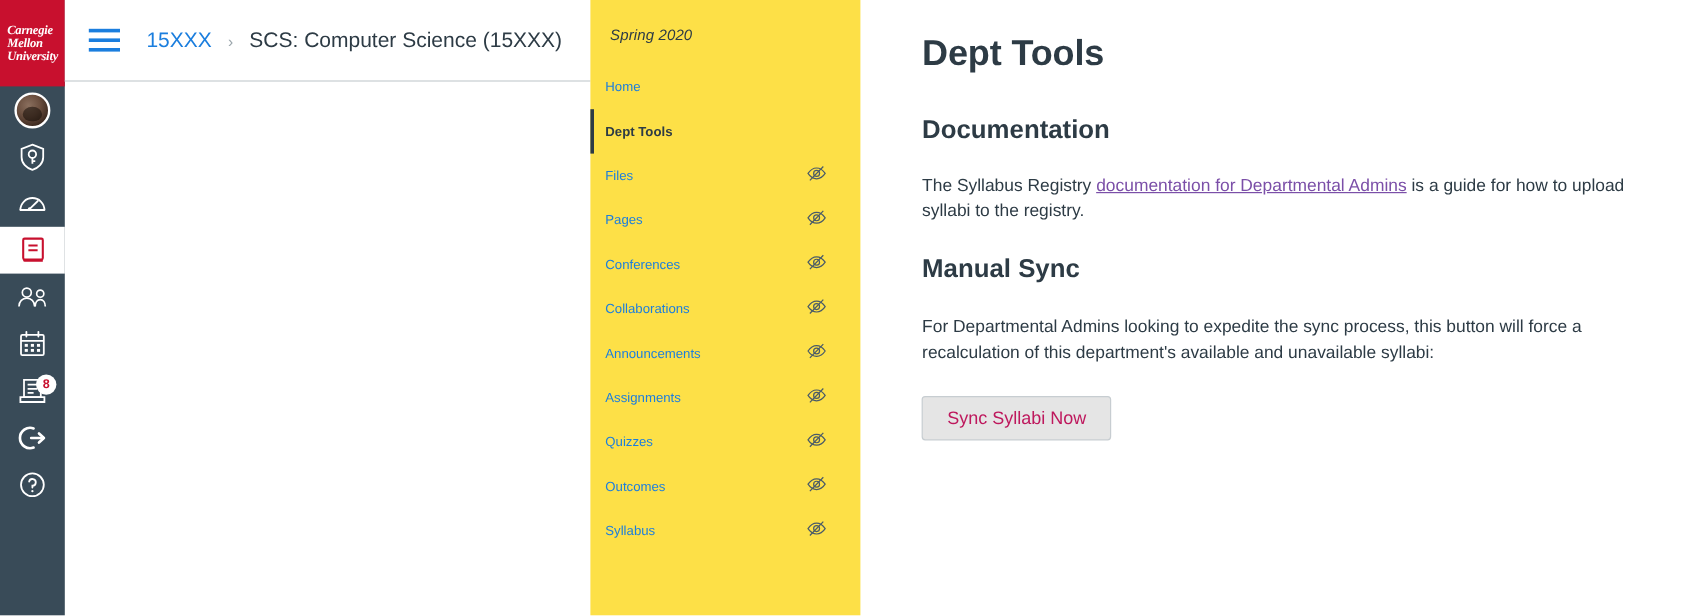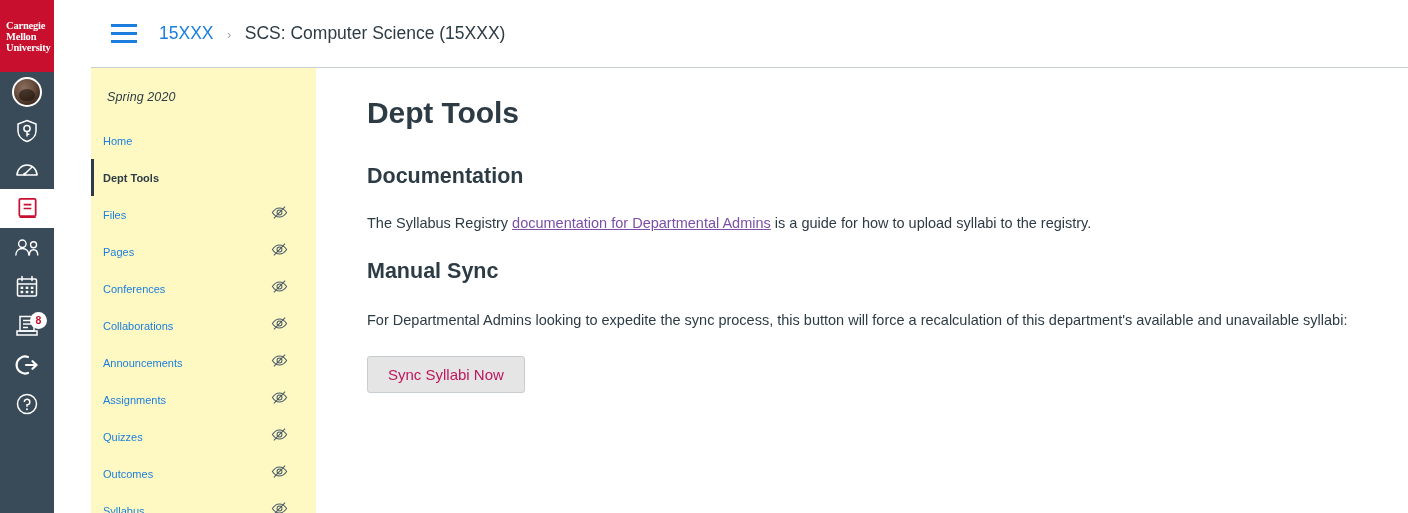--- a/index.html
+++ b/index.html
@@ -31,21 +31,21 @@
     display: flex;
     flex-direction: column;
     justify-content: center;
     padding-left: 6px;
     font-family: "Liberation Serif", serif;
     font-weight: bold;
     font-size: 10.5px;
     line-height: 11px;
     letter-spacing: -0.2px;
   }
-  .cmu-logo span { display: block; white-space: nowrap; }
+  .cmu-logo span { display: block; white-space: nowrap; font-style: italic; }
 
   .gnav-item {
     height: 39px;
     display: flex;
     align-items: center;
     justify-content: center;
     position: relative;
     cursor: pointer;
   }
   .gnav-item.active { background: #ffffff; }
@@ -79,21 +79,21 @@
     background: #ffffff;
     color: #C8102E;
     font-size: 10.5px;
     font-weight: bold;
     line-height: 17px;
     text-align: center;
     font-family: "Liberation Sans", sans-serif;
   }
 
   
-  .right-side { flex: 1; height: 513px; display: flex; flex-direction: column; min-width: 0; padding-left: 37px; }
+  .right-side { flex: 1; height: 513px; display: flex; flex-direction: row; min-width: 0; }
 
   .breadcrumb-bar {
     height: 68px;
     min-height: 68px;
     display: flex;
     align-items: center;
     padding: 0 24px 0 20px;
     border-bottom: 1px solid #C7CDD1;
     background: #ffffff;
   }
@@ -122,21 +122,21 @@
     font-size: 17.5px;
   }
 
   .body-area { flex: 1; display: flex; min-height: 0; }
 
   
   .course-nav {
     width: 225px;
     min-width: 225px;
     padding: 22px 0 0 0;
-    background: #fef9c3;
+    background: #fde047;
   }
   .term-label {
     font-style: italic;
     font-size: 12.5px;
     color: #2D3B45;
     padding: 0 0 0 16px;
     margin-bottom: 18px;
     letter-spacing: 0.1px;
   }
   .nav-list { list-style: none; margin: 0; padding: 0; }

